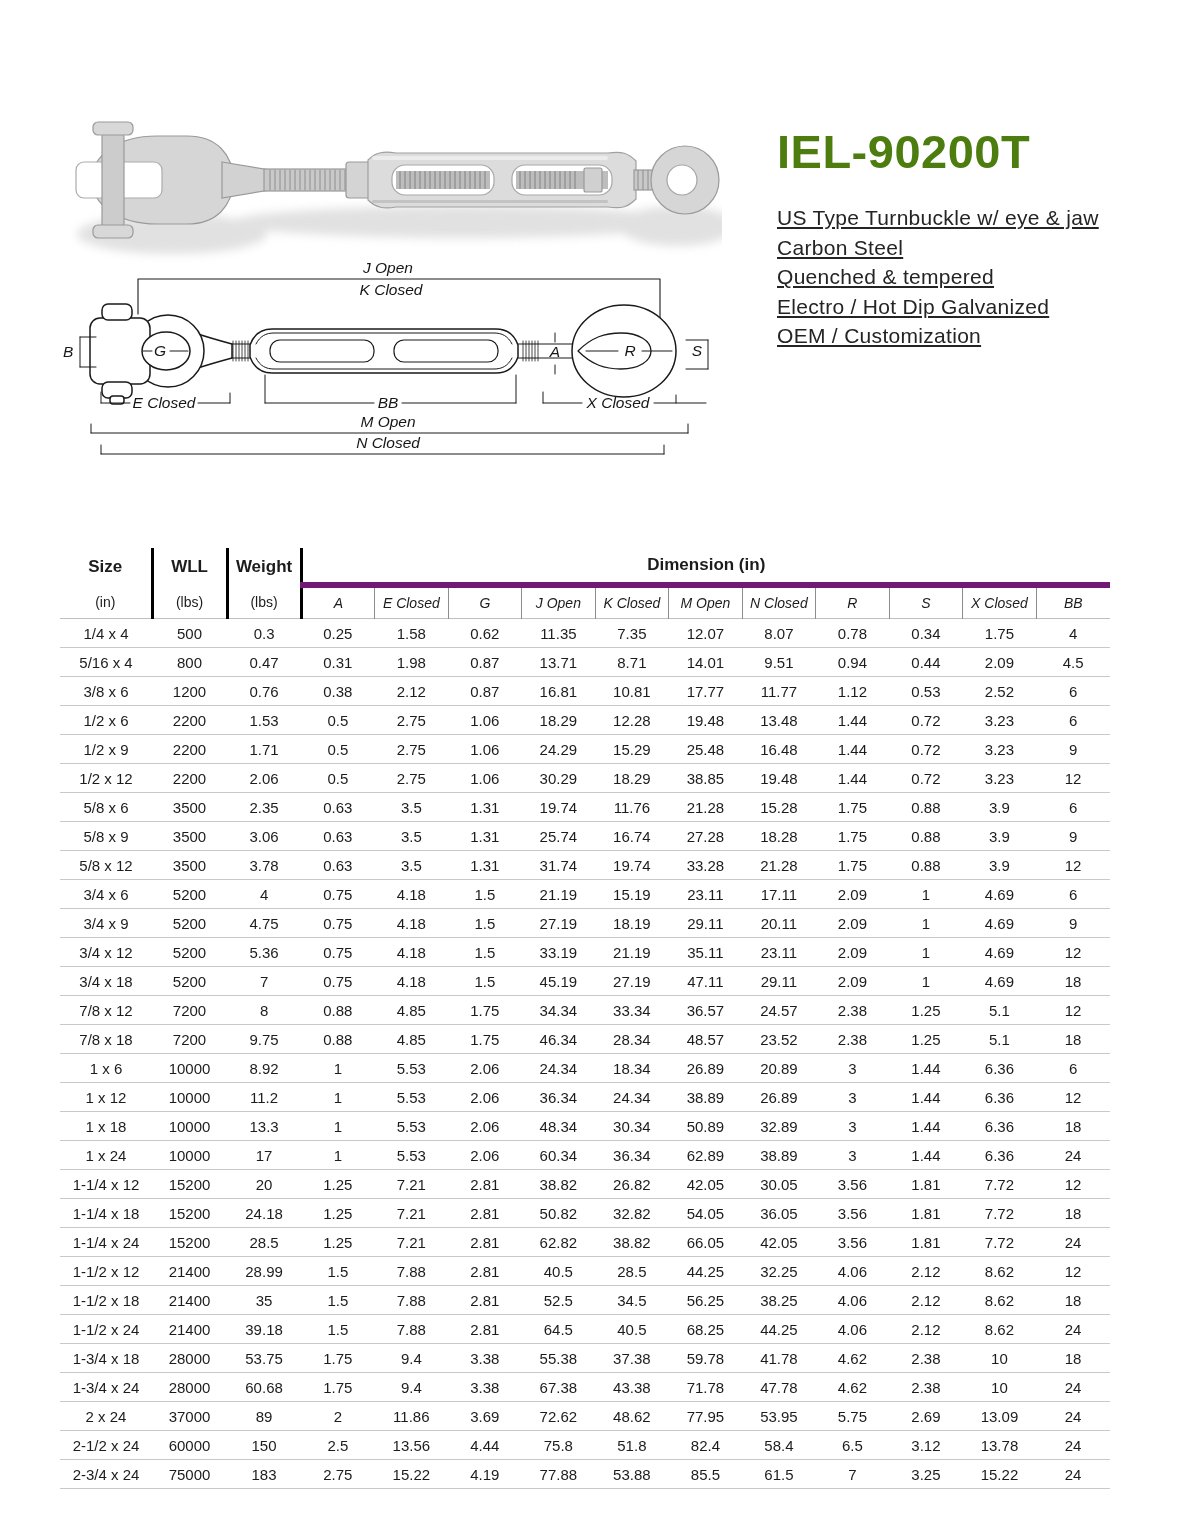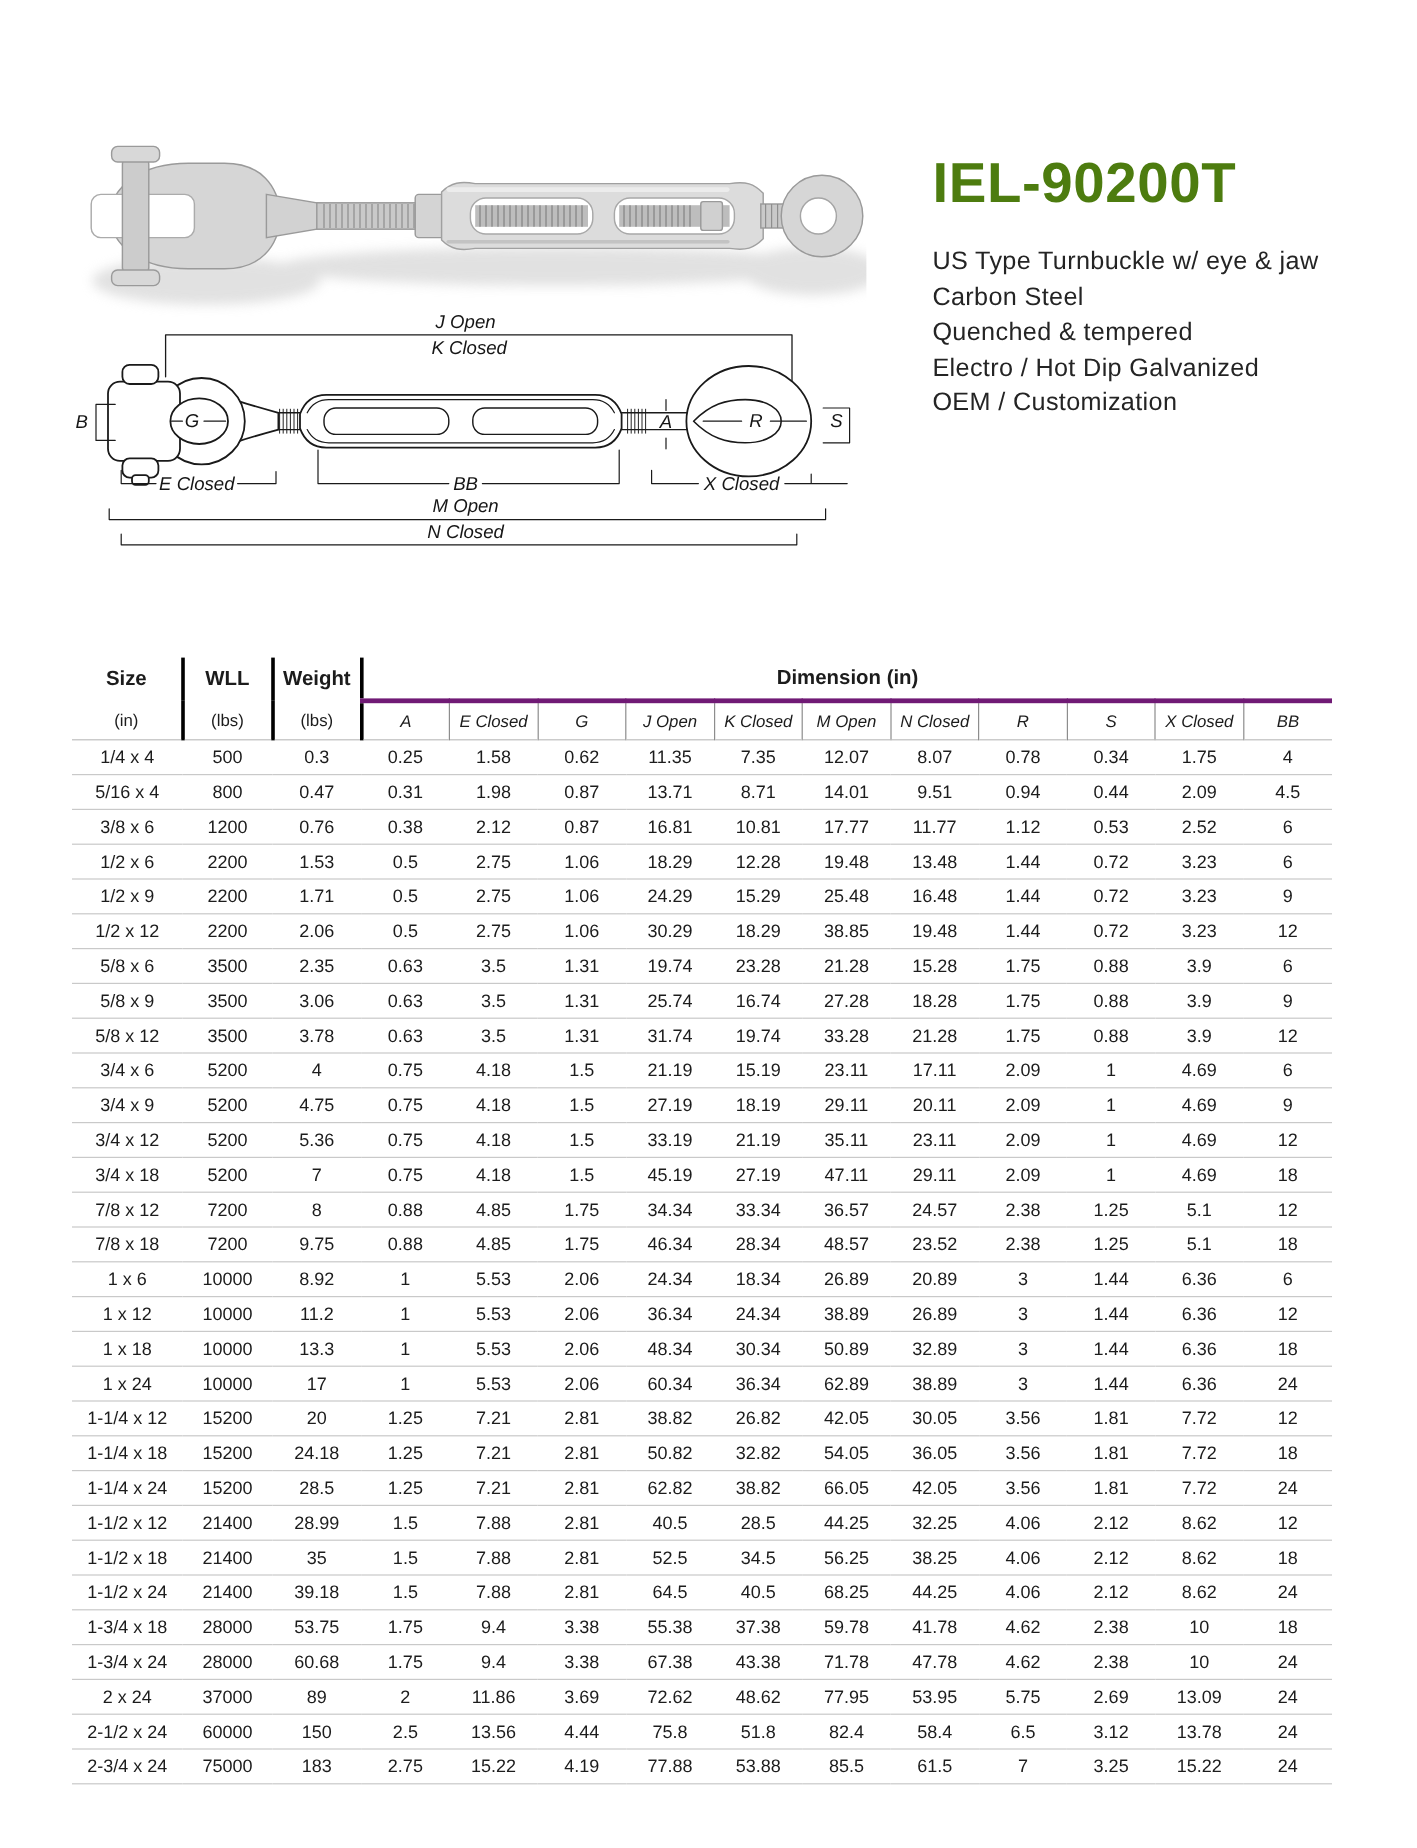--- a/index.html
+++ b/index.html
@@ -5,33 +5,33 @@
   html,body{margin:0;padding:0;background:#fff;}
   .page{position:relative;width:1181px;height:1540px;background:#ffffff;overflow:hidden;
         font-family:"Liberation Sans",sans-serif;color:#1c1c1c;}
   
   .photo{position:absolute;left:62px;top:118px;width:660px;height:148px;}
   .photo svg{display:block;}
   
   .headline{position:absolute;left:777px;top:124px;width:380px;}
   .model{margin:0;font-size:47px;font-weight:bold;letter-spacing:0.5px;color:#4d7c0f;}
   .desc{margin-top:24px;}
-  .desc-line{font-size:21px;line-height:29.5px;letter-spacing:0.3px;color:#242424;}
+  .desc-line{font-size:21px;line-height:29.5px;letter-spacing:0.3px;color:#242424;text-decoration:underline;}
   
   .diagram{position:absolute;left:58px;top:256px;width:665px;height:205px;}
   .dia-label{font-family:"Liberation Sans",sans-serif;font-style:italic;font-size:15.5px;fill:#161616;}
   
   .spec-table{position:absolute;left:60px;top:548px;width:1050px;border-collapse:collapse;table-layout:fixed;}
   .spec-table th,.spec-table td{padding:0;text-align:center;vertical-align:middle;font-weight:normal;}
   .h-row1 th{height:34px;font-size:17px;font-weight:bold;vertical-align:middle;}
   .h-row2 th{height:30px;font-size:14px;}
   .h-row2 th.dim-col{font-style:italic;border-left:1px solid #8d8d8d;}
   .h-row2 th.dim-col:first-of-type{border-left:none;}
   th.v-sep{border-right:3px solid #000000;}
-  th.dim-group{border-bottom:4px solid #701a75;}
+  th.dim-group{border-bottom:6px solid #701a75;}
   thead{border-bottom:1px solid #bfbfbf;}
   tbody td{height:28px;font-size:15px;border-bottom:1px solid #c9c9c9;color:#1c1c1c;}
 </style>
 </head>
 <body>
 
 <div class="page">
 
   <div class="photo">
     <svg width="660" height="148" viewBox="0 0 660 148">
@@ -310,21 +310,21 @@
         </tr>
 
         <tr>
           <td>5/8 x 6</td>
           <td>3500</td>
           <td>2.35</td>
           <td>0.63</td>
           <td>3.5</td>
           <td>1.31</td>
           <td>19.74</td>
-          <td>23.28</td>
+          <td>11.76</td>
           <td>21.28</td>
           <td>15.28</td>
           <td>1.75</td>
           <td>0.88</td>
           <td>3.9</td>
           <td>6</td>
         </tr>
 
         <tr>
           <td>5/8 x 9</td>

